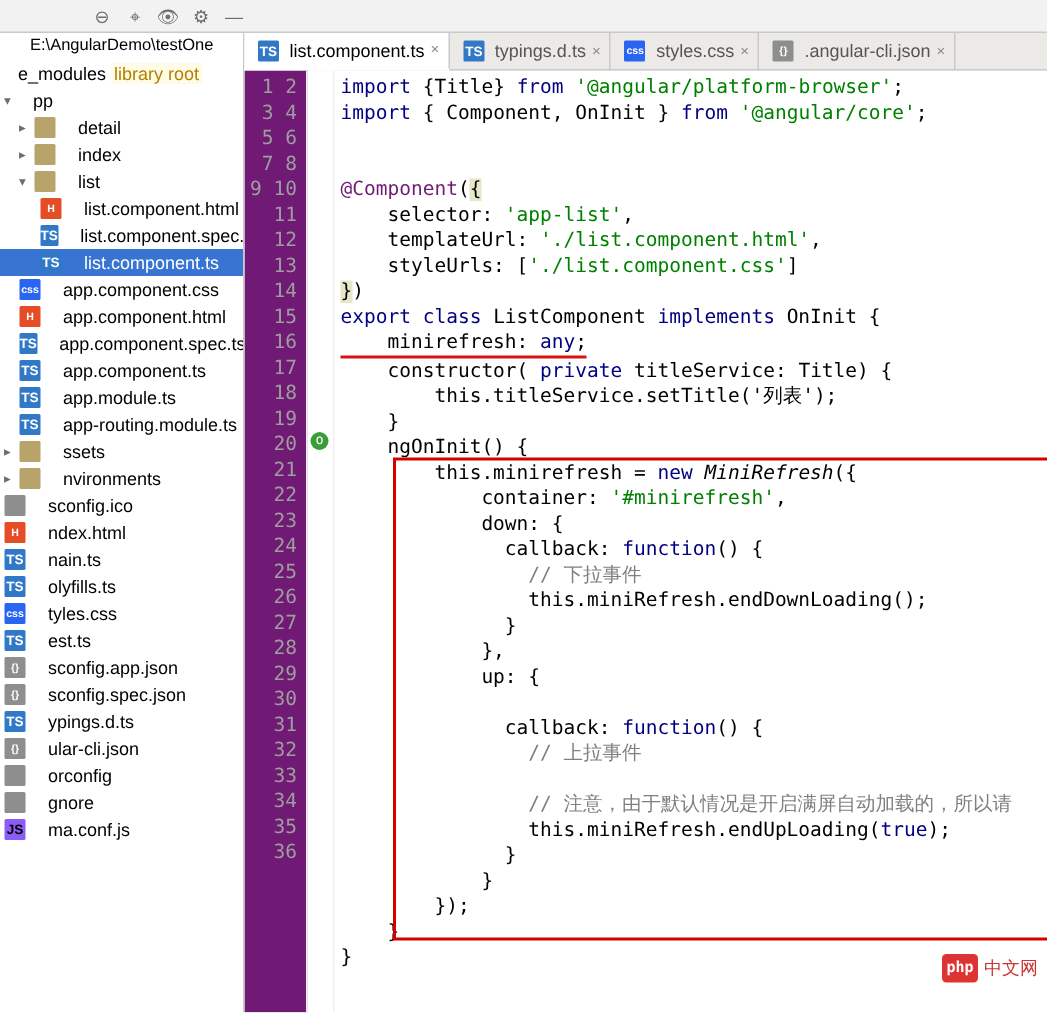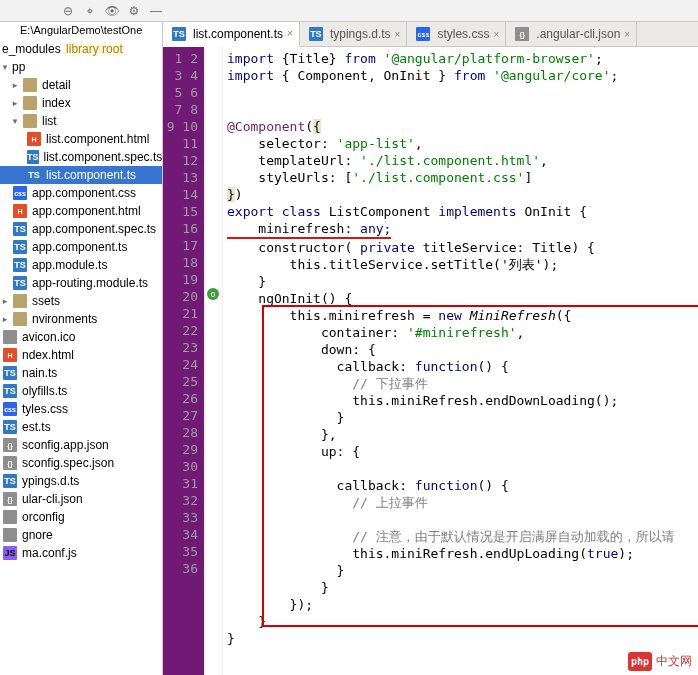--- a/index.html
+++ b/index.html
@@ -7,21 +7,21 @@
     .root { display:flex; flex-direction:column; height:100%; }
     
     .proj-toolbar { height:22px; display:flex; align-items:center; gap:6px; padding:0 4px 0 60px; border-bottom:1px solid #c9c9c9; background:#f2f2f2; }
     .proj-toolbar .tbtn { width:16px; height:16px; display:inline-flex; align-items:center; justify-content:center; color:#6e6e6e; }
     .main { display:flex; flex:1; min-height:0; }
     
     .left { width:163px; border-right:1px solid #c9c9c9; display:flex; flex-direction:column; background:#fff; }
     .path-row { padding:2px 4px 4px 20px; color:#000; font-size:11px; }
     .tree { flex:1; overflow:auto; font-size:12px; }
     .tree .row { display:flex; align-items:center; height:18px; white-space:nowrap; }
-    .tree .row .lbl { padding-left:2px; }
+    .tree .row .lbl { padding-left:12px; }
     .tree .libroot { color:#b08000; background:#fffbe6; padding:0 2px; }
     .tree .selected { background:#3874d1; color:#fff; }
     .tree .selected .lbl { color:#fff; }
     .twisty { width:10px; text-align:center; color:#6e6e6e; font-size:9px; display:inline-block; }
     .ficon { width:14px; height:14px; margin:0 3px; display:inline-flex; align-items:center; justify-content:center; font-size:9px; font-weight:bold; border-radius:1px; }
     .ic-folder { background:#b8a36a; color:#fff; }
     .ic-ts  { background:#3178c6; color:#fff; }
     .ic-css { background:#2965f1; color:#fff; font-size:7px; }
     .ic-html{ background:#e44d26; color:#fff; font-size:7px; }
     .ic-json{ background:#8e8e8e; color:#fff; font-size:7px; }
@@ -40,21 +40,21 @@
     .kw { color:#000080; font-weight:normal; }
     .dec { color:#701a75; }
     .str { color:#008000; }
     .fn-it { font-style:italic; }
     .cmt { color:#808080; font-style:normal; }
     .norm { color:#000; }
     .red-underline { border-bottom:2px solid #d11; display:inline-block; }
     .red-box { position:absolute; border:2px solid #d40000; }
     .override-marker { position:absolute; left:2px; width:12px; height:12px; border-radius:50%; background:#3a9d3a; color:#fff; font-size:9px; line-height:12px; text-align:center; }
     
-    .watermark { position:absolute; right:6px; bottom:4px; display:flex; align-items:center; gap:4px; font-size:12px; color:#c33; }
+    .watermark { position:absolute; right:6px; bottom:20px; display:flex; align-items:center; gap:4px; font-size:12px; color:#c33; }
     .watermark .wm-box { background:#d33; color:#fff; font-weight:bold; padding:1px 3px; border-radius:3px; font-size:10px; }
   </style>
 </head>
 <body>
 
 <div class="root">
 
   <div class="proj-toolbar">
     <span class="tbtn">⊖</span>
     <span class="tbtn">⌖</span>
@@ -138,21 +138,21 @@
               <span class="ficon ic-folder"></span>
               <span class="lbl">ssets</span>
             </div>
             <div class="row">
               <span class="twisty">▸</span>
               <span class="ficon ic-folder"></span>
               <span class="lbl">nvironments</span>
             </div>
             <div class="row">
               <span class="ficon ic-json"></span>
-              <span class="lbl">avicon.ico</span>
+              <span class="lbl">sconfig.ico</span>
             </div>
             <div class="row">
               <span class="ficon ic-html">H</span>
               <span class="lbl">ndex.html</span>
             </div>
             <div class="row">
               <span class="ficon ic-ts">TS</span>
               <span class="lbl">nain.ts</span>
             </div>
             <div class="row">

